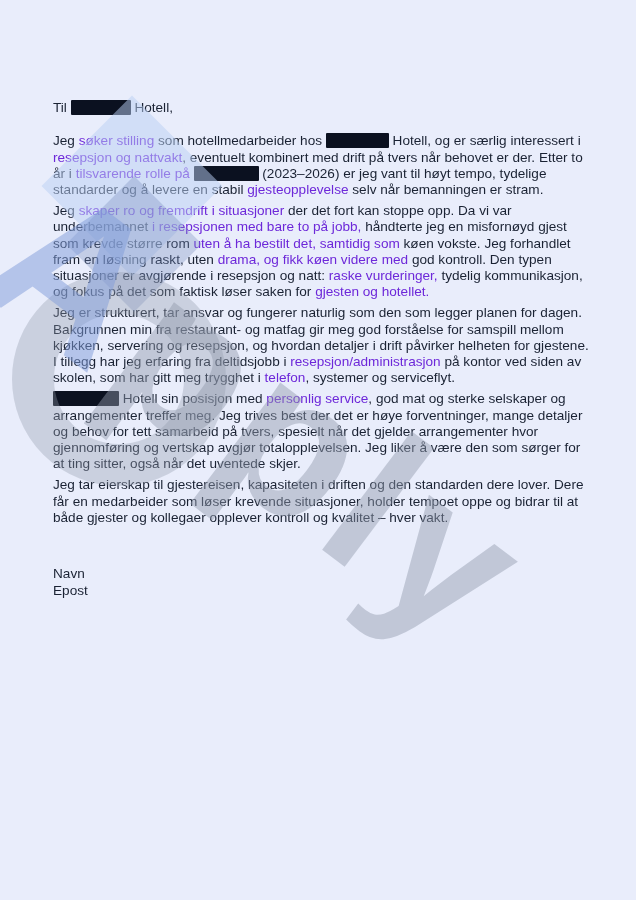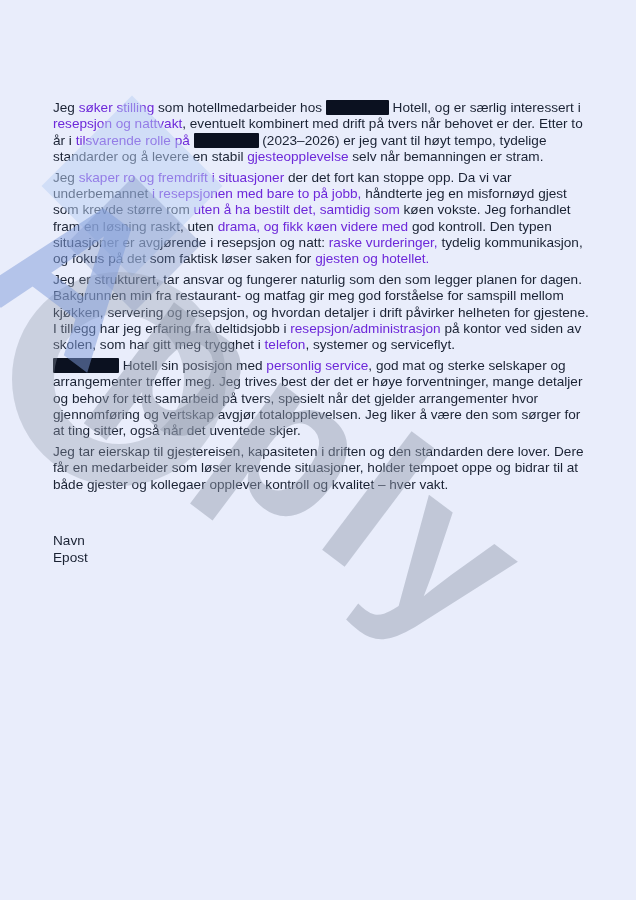--- a/index.html
+++ b/index.html
@@ -76,20 +76,21 @@
   }
   .wm-first { color: rgba(127, 155, 217, 0.50); }
   .wm-rest  { color: rgba(145, 153, 171, 0.45); }
 </style>
 </head>
 <body>
 
 <div class="page">
 
   <div class="content">
+    <p class="salutation"><span class="seg-dark">Til </span><span class="redact" style="width: 60px;"></span><span class="seg-dark"> Hotell,</span></p>
     <p><span class="seg-dark">Jeg </span><span class="seg-muted">søker stilling</span><span class="seg-dark"> som hotellmedarbeider hos </span><span class="redact" style="width: 63px;"></span><span class="seg-dark"> Hotell, og er særlig interessert i </span><span class="seg-muted">resepsjon og nattvakt</span><span class="seg-dark">, eventuelt kombinert med drift på tvers når behovet er der. Etter to år i </span><span class="seg-muted">tilsvarende rolle på</span><span class="seg-dark"> </span><span class="redact" style="width: 65px;"></span><span class="seg-dark"> (2023–2026) er jeg vant til høyt tempo, tydelige standarder og å levere en stabil </span><span class="seg-muted">gjesteopplevelse</span><span class="seg-dark"> selv når bemanningen er stram.</span></p>
     <p><span class="seg-dark">Jeg </span><span class="seg-muted">skaper ro og fremdrift i situasjoner</span><span class="seg-dark"> der det fort kan stoppe opp. Da vi var underbemannet </span><span class="seg-muted">i resepsjonen med bare to på jobb,</span><span class="seg-dark"> håndterte jeg en misfornøyd gjest som krevde større rom </span><span class="seg-muted">uten å ha bestilt det, samtidig som</span><span class="seg-dark"> køen vokste. Jeg forhandlet fram en løsning raskt, uten </span><span class="seg-muted">drama, og fikk køen videre med</span><span class="seg-dark"> god kontroll. Den typen situasjoner er avgjørende i resepsjon og natt: </span><span class="seg-muted">raske vurderinger,</span><span class="seg-dark"> tydelig kommunikasjon, og fokus på det som faktisk løser saken for </span><span class="seg-muted">gjesten og hotellet.</span></p>
     <p><span class="seg-dark">Jeg er strukturert, tar ansvar og fungerer naturlig som den som legger planen for dagen. Bakgrunnen min fra restaurant- og matfag gir meg god forståelse for samspill mellom kjøkken, servering og resepsjon, og hvordan detaljer i drift påvirker helheten for gjestene. I tillegg har jeg erfaring fra deltidsjobb i </span><span class="seg-muted">resepsjon/administrasjon</span><span class="seg-dark"> på kontor ved siden av skolen, som har gitt meg trygghet i </span><span class="seg-muted">telefon</span><span class="seg-dark">, systemer og serviceflyt.</span></p>
     <p><span class="redact" style="width: 66px;"></span><span class="seg-dark"> Hotell sin posisjon med </span><span class="seg-muted">personlig service</span><span class="seg-dark">, god mat og sterke selskaper og arrangementer treffer meg. Jeg trives best der det er høye forventninger, mange detaljer og behov for tett samarbeid på tvers, spesielt når det gjelder arrangementer hvor gjennomføring og vertskap avgjør totalopplevelsen. Jeg liker å være den som sørger for at ting sitter, også når det uventede skjer.</span></p>
     <p><span class="seg-dark">Jeg tar eierskap til gjestereisen, kapasiteten i driften og den standarden dere lover. Dere får en medarbeider som løser krevende situasjoner, holder tempoet oppe og bidrar til at både gjester og kollegaer opplever kontroll og kvalitet – hver vakt.</span></p>
     <div class="closing">
       <div>Navn</div>
       <div>Epost</div>
     </div>
   </div>

